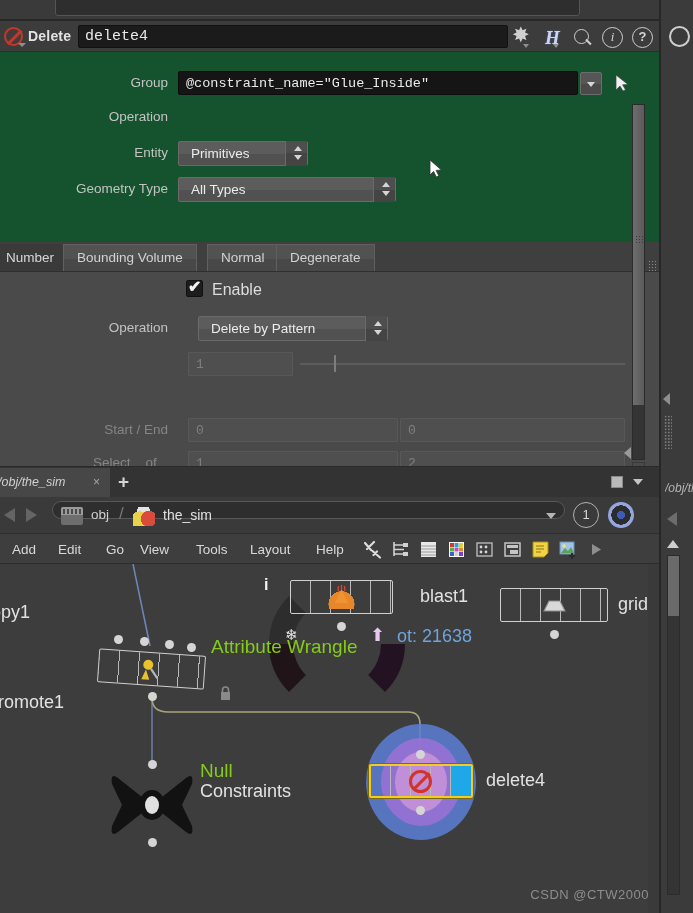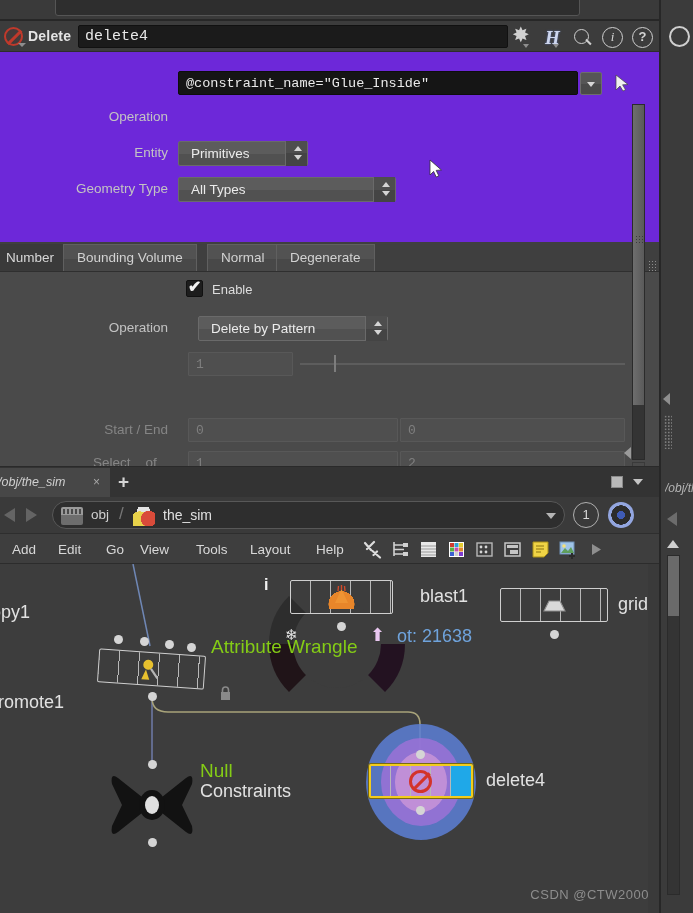--- a/index.html
+++ b/index.html
@@ -22,21 +22,21 @@
     background: #2e2e2e; border: 1px solid #555; border-radius: 3px;
   }
   .sliver-div {
     position: absolute; left: 0; top: 19px; width: 693px; height: 2px;
     background: #272727;
   }
 
   
   .param-pane {
     position: absolute; left: 0; top: 21px; width: 659px; height: 443px;
-    background: #6d28d9;
+    background: #14532d;
   }
   .param-header {
     position: absolute; left: 0; top: 0; width: 659px; height: 31px;
     background: #3c3c3c; border-bottom: 1px solid #2d2d2d;
   }
   .ph-icon {
     position: absolute; left: 4px; top: 6px; width: 19px; height: 19px;
     border: 2.6px solid #c0392b; border-radius: 50%;
     background: rgba(90,50,50,.25);
   }
@@ -163,21 +163,21 @@
     background: #4a4a4a;
   }
   .check {
     position: absolute; width: 17px; height: 17px;
     background: #1d1d1d; border: 1px solid #111; border-radius: 2px;
   }
   .check.on::after {
     content: "✔"; position: absolute; left: 1px; top: -4px;
     font-size: 16px; color: #f2f2f2; font-weight: bold;
   }
-  .clabel { position: absolute; font-size: 13px; color: #ddd; line-height: 18px; text-align: center; }
+  .clabel { position: absolute; font-size: 16px; color: #ddd; line-height: 18px; text-align: center; }
 
   .pnum {
     position: absolute; height: 24px; top: 3px;
     background: #4f4f4f; border: 1px solid #585858; border-radius: 1px;
     color: #7f7f7f; font-family: "Liberation Mono", monospace; font-size: 13px;
     padding: 2px 7px; outline: none;
   }
   .slider-track {
     position: absolute; height: 1.5px; background: #5d5d5d; top: 14px;
   }
@@ -302,21 +302,21 @@
     background: #3a3a3a;
   }
   .np-arrow {
     position: absolute; top: 11px; width: 0; height: 0;
     border-top: 7px solid transparent; border-bottom: 7px solid transparent;
     opacity: .45;
   }
   .np-a1 { left: 4px; border-right: 11px solid #9a9a9a; }
   .np-a2 { left: 26px; border-left: 11px solid #9a9a9a; }
   .np-field {
-    position: absolute; left: 52px; top: 4px; width: 513px; height: 28px;
+    position: absolute; left: 52px; top: 4px; width: 513px; height: 18px;
     background: #2e2e2e; border: 1px solid #585858; border-radius: 14px;
   }
   .np-icon {
     position: absolute; left: 8px; top: 5px; width: 22px; height: 18px;
     background: linear-gradient(180deg,#9a9a9a 0 46%, #6d6d6d 46% 100%);
     border-radius: 2px;
   }
   .np-icon::after {
     content:""; position:absolute; left:2px; top:2px; width:18px; height:5px;
     background: repeating-linear-gradient(90deg,#4a4a4a 0 2px, transparent 2px 4px);
@@ -414,20 +414,21 @@
         <div class="hicon hi-h">H</div>
         <div class="hicon hi-search"></div>
         <div class="hicon hi-round">i</div>
         <div class="hicon hi-round hi-help">?</div>
       </div>
     </div>
 
     <div class="param-body">
 
       <div class="prow" style="top:16px">
+        <div class="plabel">Group</div>
         <input class="ptext" style="width: 400px;" value="@constraint_name=&quot;Glue_Inside&quot;">
         <div class="dropbtn" style="left:580px"></div>
         <div class="ptr-ico" style="left:615px">
           <svg viewBox="0 0 15 18">
               <path d="M1 1 L1 16 L5 12 L8 17 L10.5 15.7 L7.6 10.8 L13 10.5 Z" fill="#f0f0f0" stroke="#444" stroke-width=".7"></path>
             </svg>
         </div>
       </div>
 
       <div class="prow" style="top:50px">

